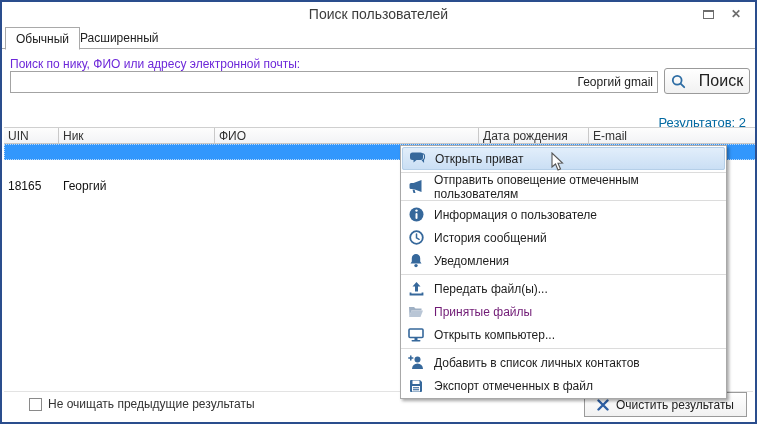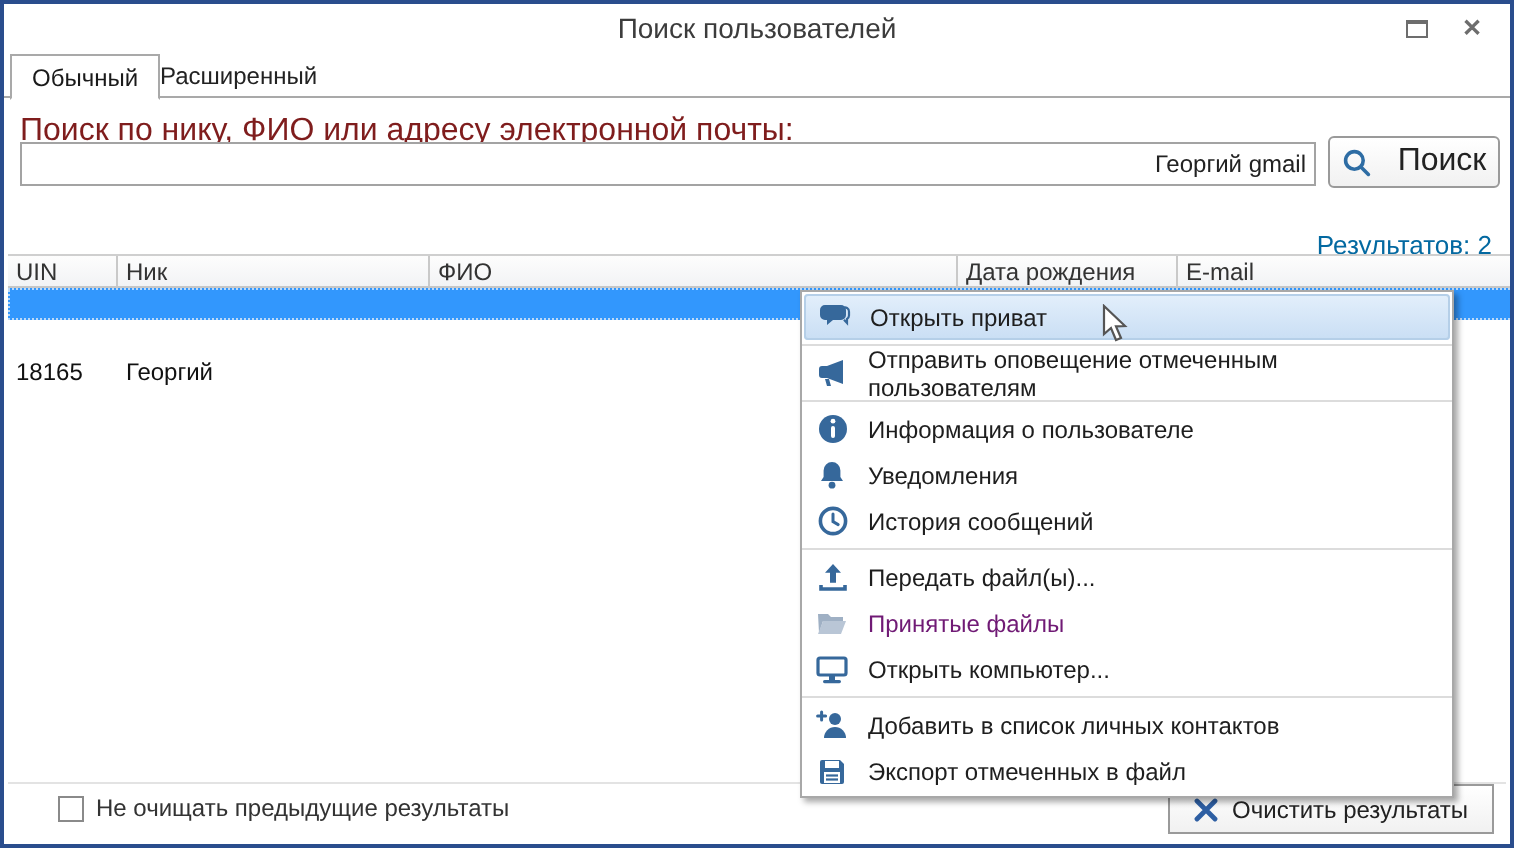--- a/index.html
+++ b/index.html
@@ -16,21 +16,21 @@
   .winbtn.max { right: 34px; }
   .winbtn.close { right: 6px; }
   .max-glyph { width: 11px; height: 9px; border: 1px solid #6d6d6d; border-top: 2px solid #6d6d6d; }
   .close-glyph { font-size: 12px; color: #6d6d6d; font-weight: bold; }
   
   .tabbar { position: absolute; left: 0; top: 24px; right: 0; height: 23px; border-bottom: 1px solid #a9a9a9; }
   .tab { position: absolute; top: 1px; height: 23px; padding: 4px 10px 0 10px; font-size: 12px; color: #222; }
   .tab.active { left: 3px; background: #fff; border: 1px solid #a9a9a9; border-bottom: 1px solid #fff; z-index: 2; color: #1a1a1a; }
   .tab.inactive { left: 68px; }
   
-  .search-label { position: absolute; left: 8px; top: 55px; font-size: 16px; color: #7f1d1d; }
+  .search-label { position: absolute; left: 8px; top: 55px; font-size: 12px; color: #6d28d9; }
   .search-input { position: absolute; left: 8px; top: 69px; width: 648px; height: 22px;
     border: 1px solid #a3a3a3; font-family: "Liberation Sans", sans-serif; font-size: 12px; padding: 0 4px; color: #222; text-align: right; }
   .search-btn { position: absolute; left: 662px; top: 66px; width: 86px; height: 26px;
     background: linear-gradient(#ffffff,#f1f1f1); border: 1px solid #9a9a9a; border-radius: 3px;
     display: flex; align-items: center; justify-content: center; gap: 13px; font-size: 16px; color: #222; cursor: pointer; }
   .results-count { position: absolute; right: 9px; top: 113px; font-size: 13px; color: #0369a1; }
   
   .table { position: absolute; left: 2px; top: 125px; width: 753px; }
   .thead { display: flex; height: 17px; background: linear-gradient(#fdfdfd,#f2f3f5);
     border-top: 1px solid #cfcfcf; border-bottom: 1px solid #c6c6c6; }
@@ -159,35 +159,35 @@
         <svg width="15" height="15" viewBox="0 0 15 15">
             <circle cx="7.5" cy="7.5" r="7" fill="#36689b"></circle>
             <rect x="6.5" y="6" width="2" height="6" rx="1" fill="#fff"></rect>
             <circle cx="7.5" cy="3.6" r="1.2" fill="#fff"></circle>
           </svg>
       </span>
       <span>Информация о пользователе</span>
     </div>
     <div class="mi">
       <span class="ic">
+        <svg width="15" height="15" viewBox="0 0 15 15">
+            <circle cx="7.5" cy="7.5" r="6.3" fill="none" stroke="#36689b" stroke-width="1.8"></circle>
+            <path d="M7.5 4 v3.8 l2.6 1.5" fill="none" stroke="#36689b" stroke-width="1.5" stroke-linecap="round"></path>
+          </svg>
+      </span>
+      <span>История сообщений</span>
+    </div>
+    <div class="mi">
+      <span class="ic">
         <svg width="14" height="15" viewBox="0 0 14 15">
             <path d="M7 1 a4.2 4.2 0 0 1 4.2 4.2 v3.3 l1.3 2 h-11 l1.3 -2 v-3.3 a4.2 4.2 0 0 1 4.2 -4.2 z" fill="#36689b"></path>
             <circle cx="7" cy="12.6" r="1.7" fill="#36689b"></circle>
           </svg>
       </span>
       <span>Уведомления</span>
-    </div>
-    <div class="mi">
-      <span class="ic">
-        <svg width="15" height="15" viewBox="0 0 15 15">
-            <circle cx="7.5" cy="7.5" r="6.3" fill="none" stroke="#36689b" stroke-width="1.8"></circle>
-            <path d="M7.5 4 v3.8 l2.6 1.5" fill="none" stroke="#36689b" stroke-width="1.5" stroke-linecap="round"></path>
-          </svg>
-      </span>
-      <span>История сообщений</span>
     </div>
     <div class="msep"></div>
     <div class="mi">
       <span class="ic">
         <svg width="15" height="15" viewBox="0 0 15 15">
             <path d="M7.5 1 l4 4.4 h-2.5 v5 h-3 v-5 h-2.5 z" fill="#36689b"></path>
             <path d="M1.5 11.5 v2 h12 v-2" fill="none" stroke="#36689b" stroke-width="1.8"></path>
           </svg>
       </span>
       <span>Передать файл(ы)...</span>

